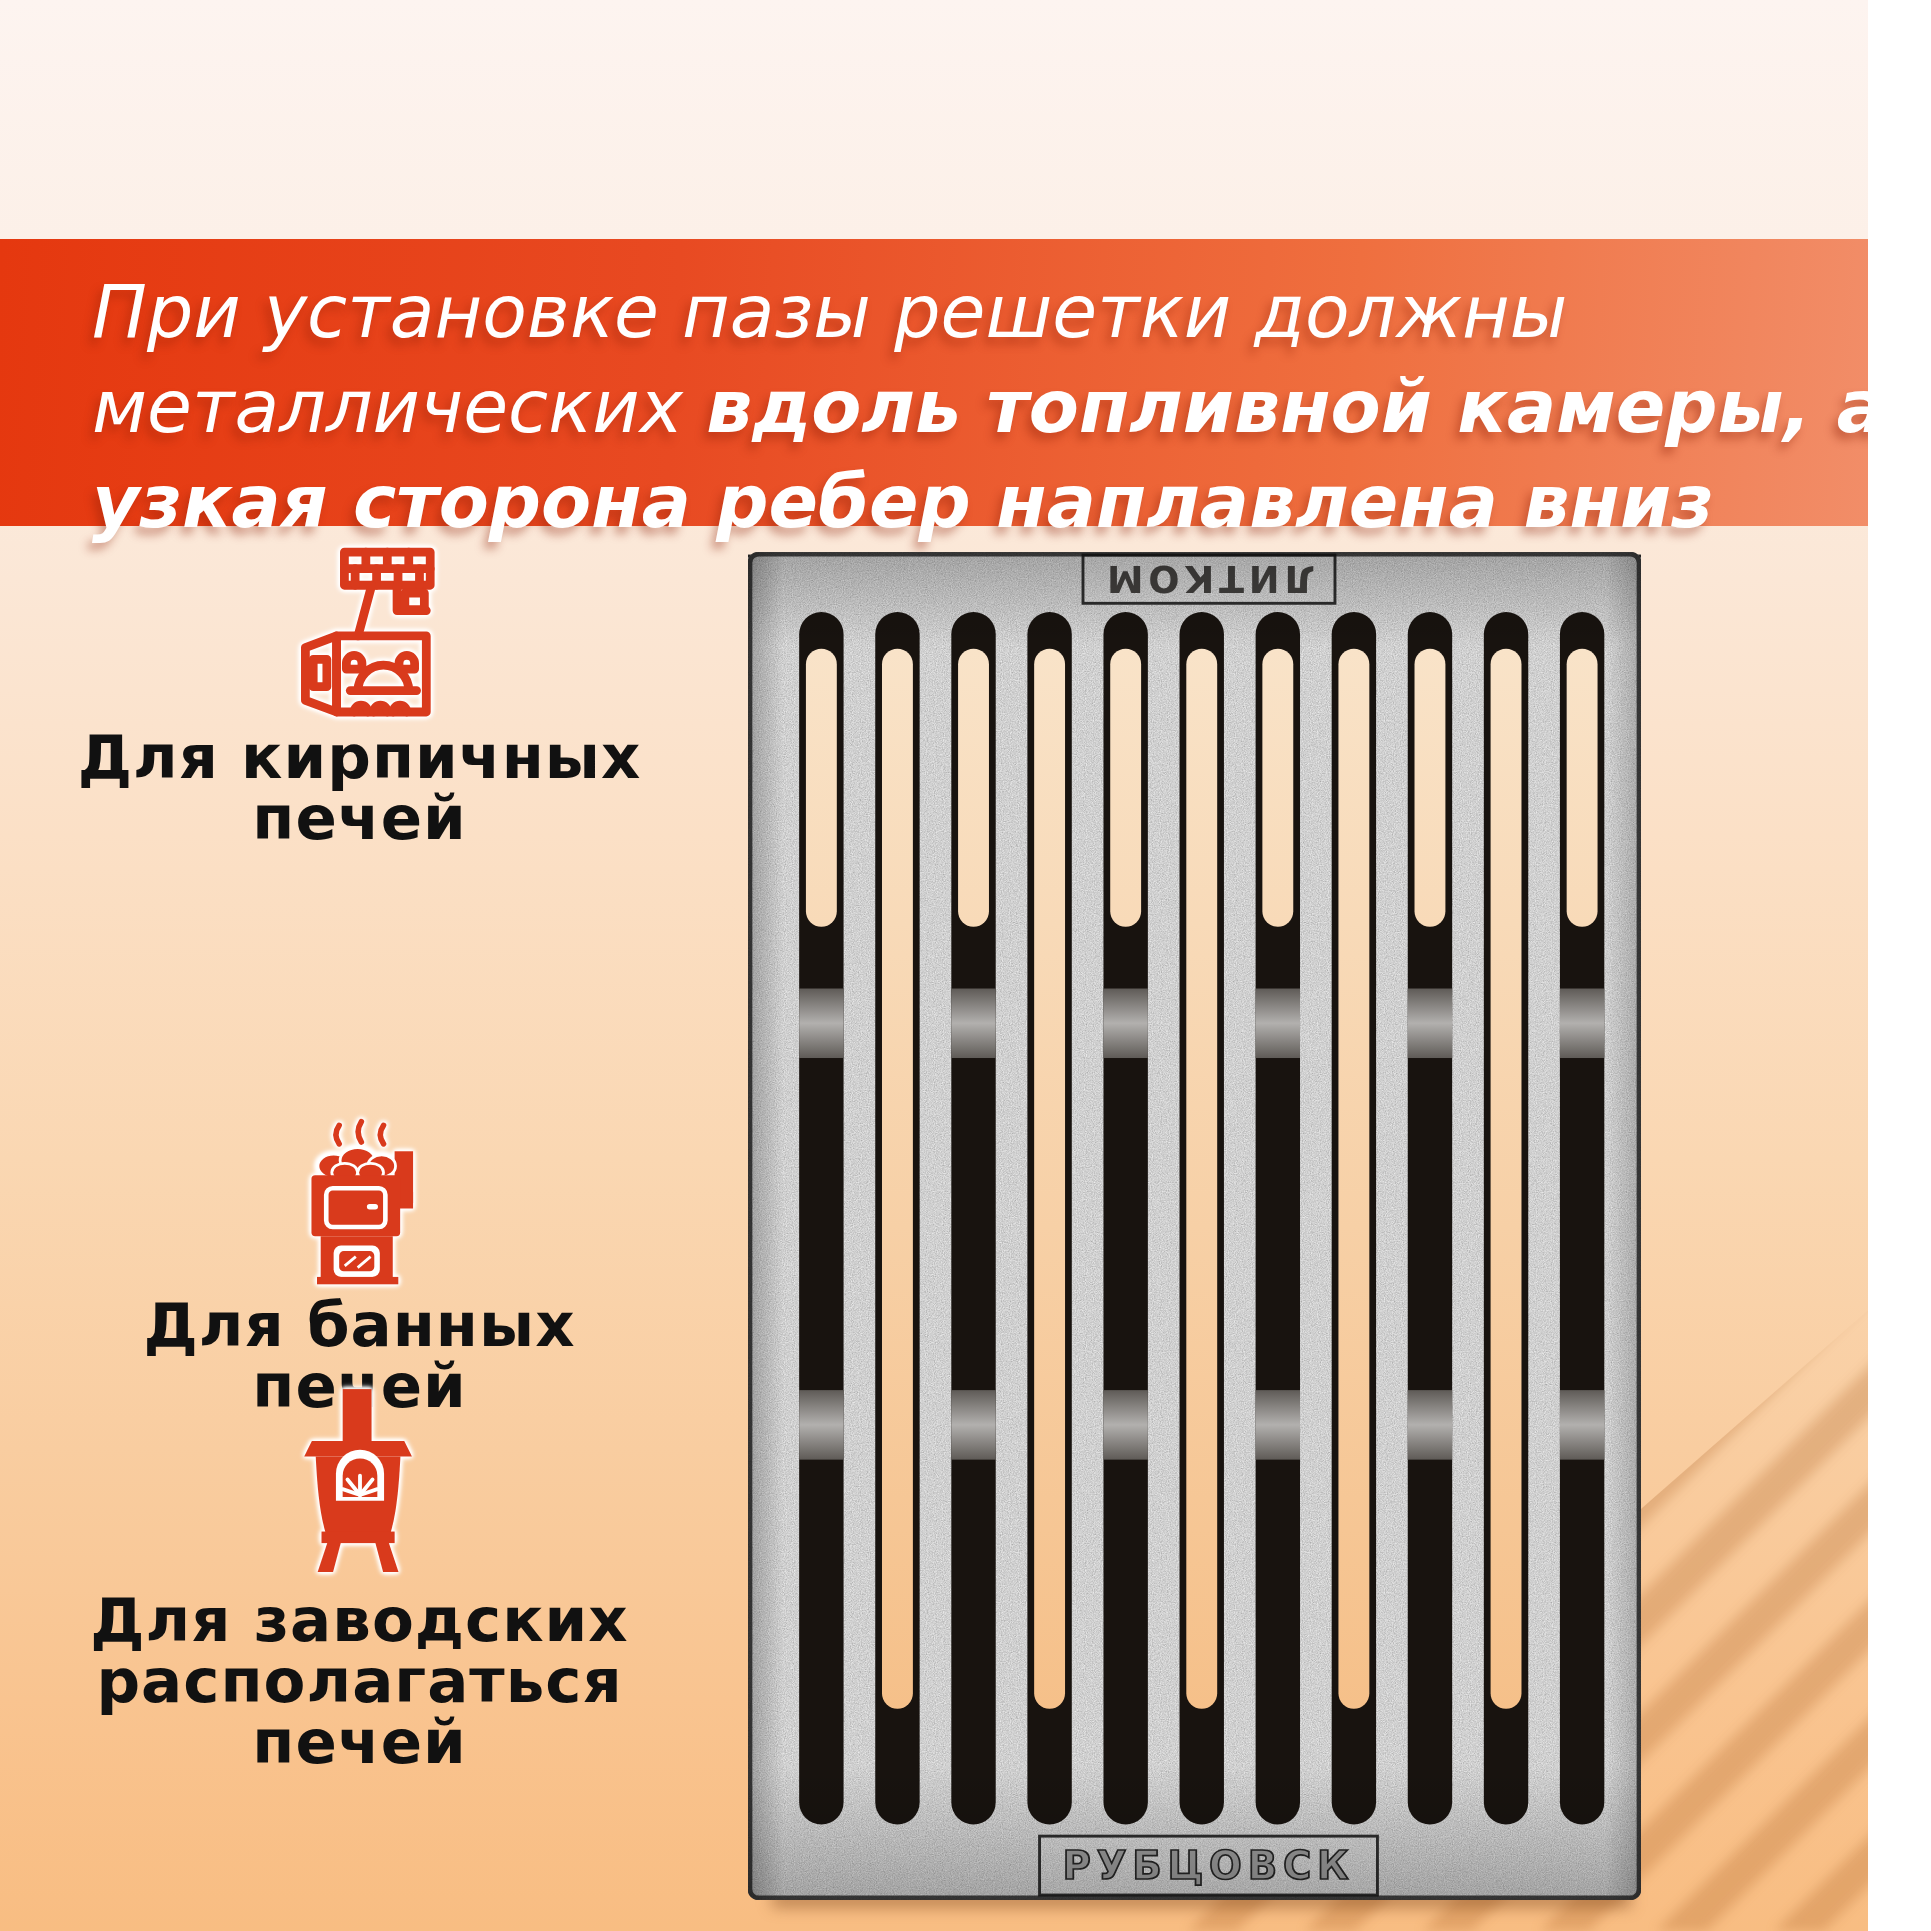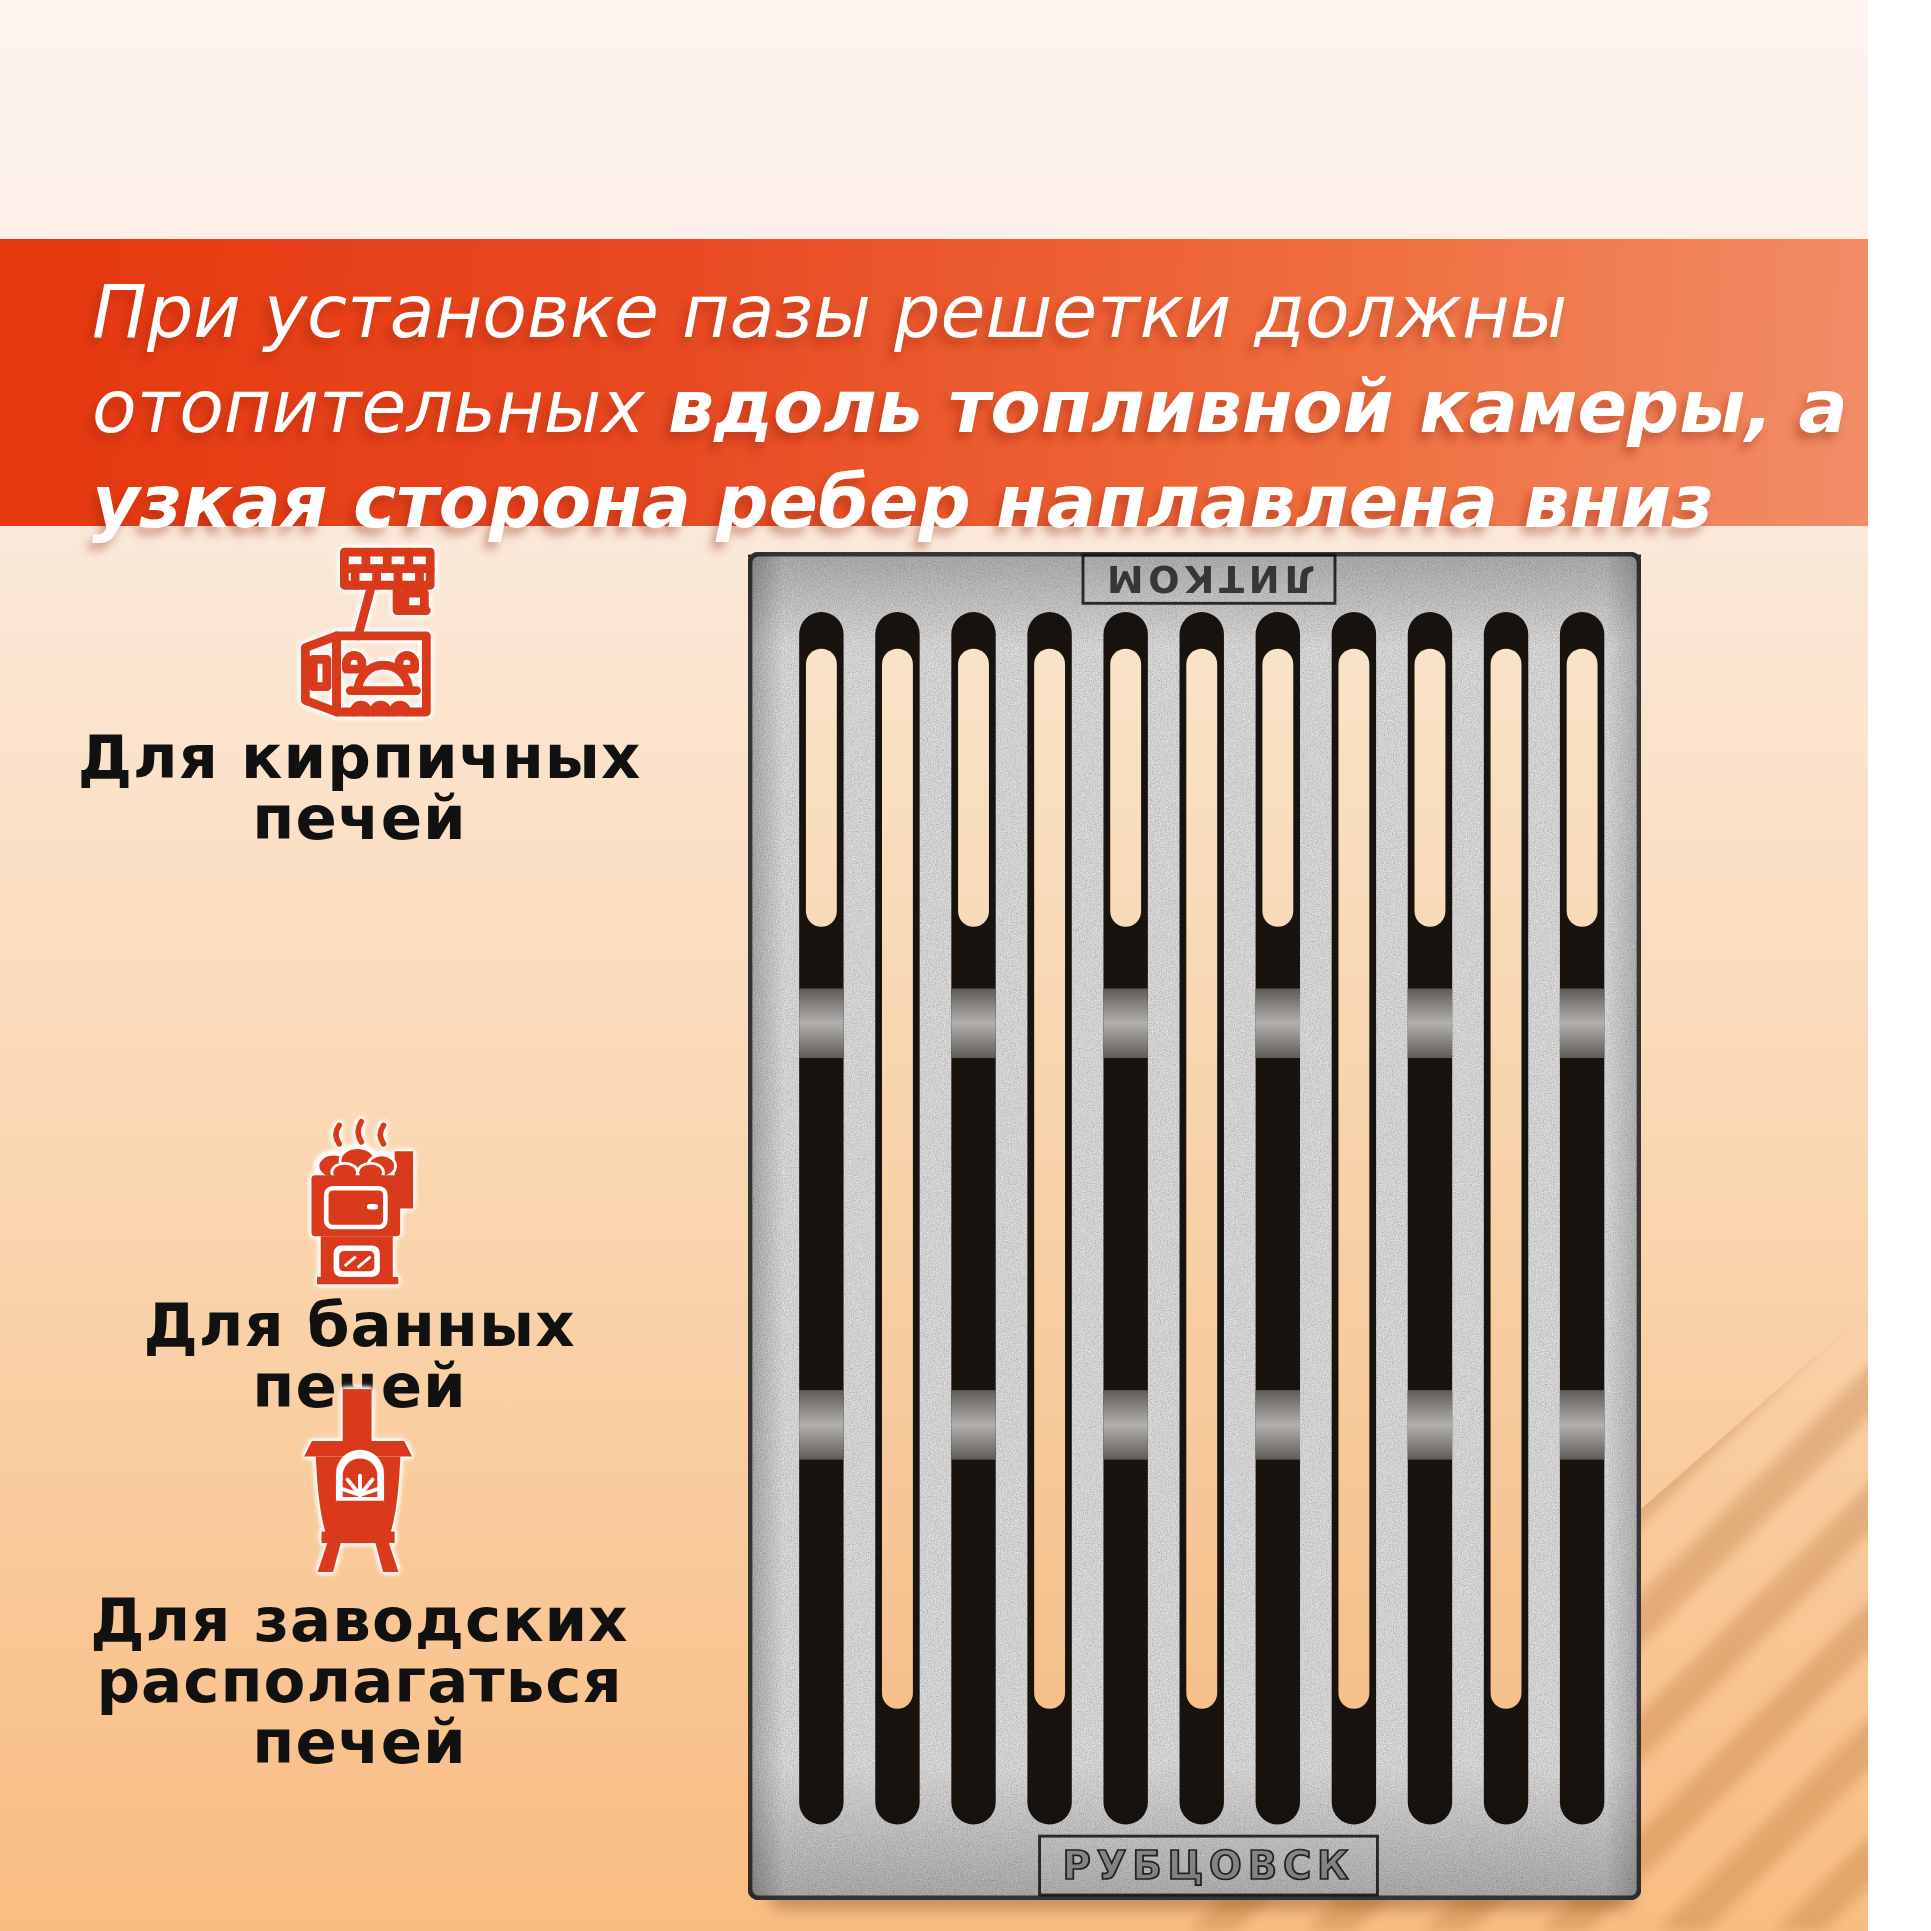--- a/index.html
+++ b/index.html
@@ -33,21 +33,21 @@
     background:repeating-linear-gradient(135deg,rgba(168,92,32,0.26) 0 35px,rgba(168,92,32,0) 35px 83px);
     clip-path:polygon(100% 0,100% 100%,0 100%);filter:blur(5.8px);z-index:1;}
 </style>
 </head>
 <body>
 
 <div id="canvas">
 
   <div class="banner">
     <div class="bline"><span class="reg">При установке пазы решетки должны</span></div>
-    <div class="bline"><span class="reg">отопительных </span><span class="bld">вдоль топливной камеры, а</span></div>
+    <div class="bline"><span class="reg">металлических </span><span class="bld">вдоль топливной камеры, а</span></div>
     <div class="bline"><span class="bld">узкая сторона ребер наплавлена вниз</span></div>
   </div>
 
   <div class="feature" id="f1">
     <div class="icon-wrap">
       <svg width="156" height="176" viewBox="0 0 160 180" fill="none" stroke="#d93a1c" stroke-width="9" stroke-linejoin="round" stroke-linecap="round">
         <rect x="64" y="6" width="88" height="34"></rect>
         <line x1="64" y1="23" x2="152" y2="23"></line>
         <line x1="86" y1="6" x2="86" y2="23"></line>
           <line x1="108" y1="6" x2="108" y2="23"></line>

